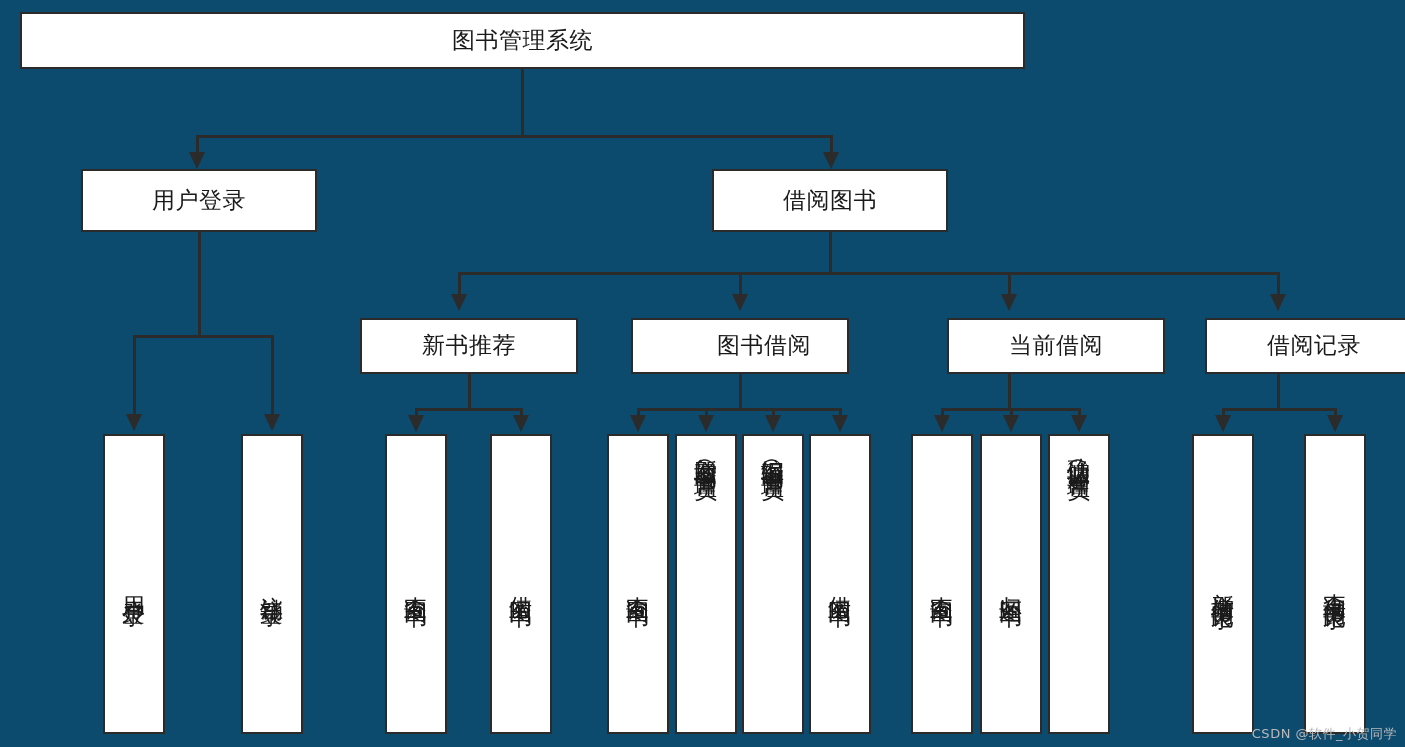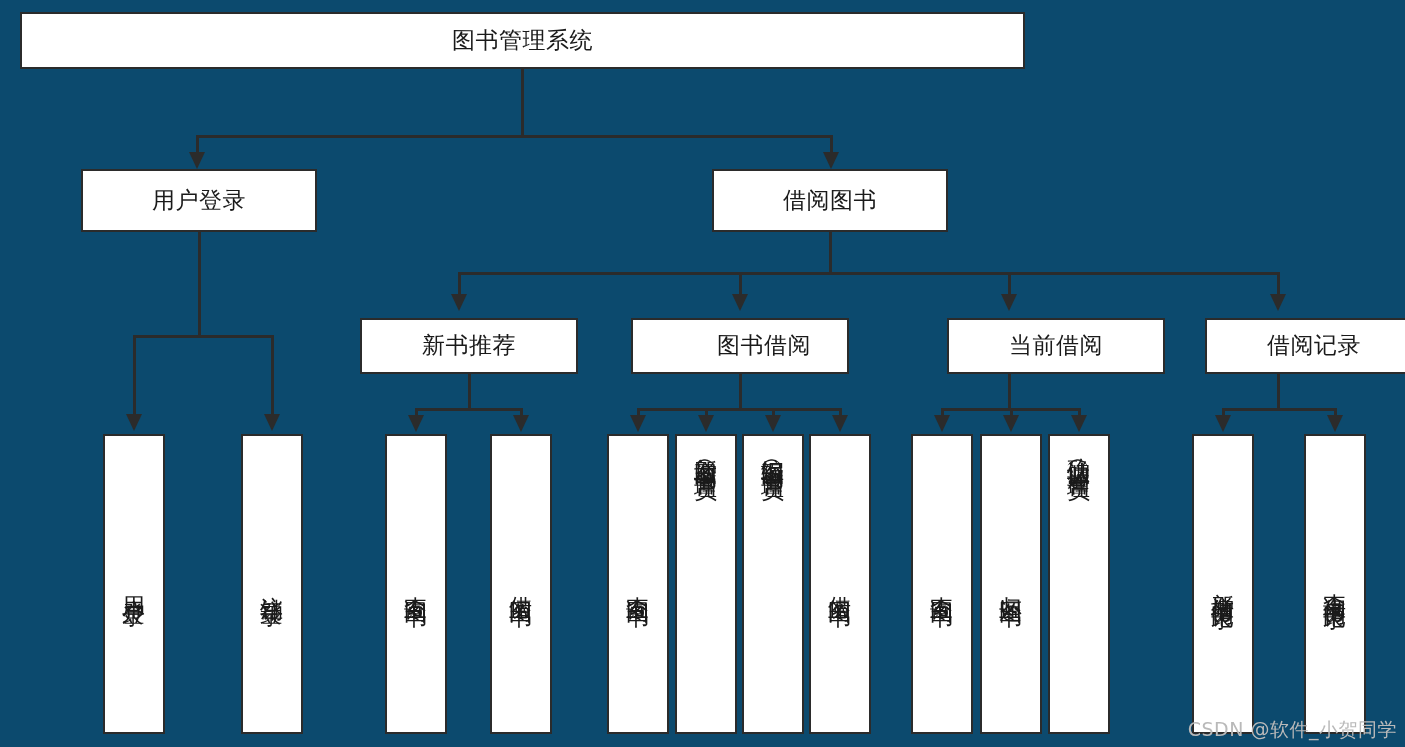--- a/index.html
+++ b/index.html
@@ -72,21 +72,21 @@
     border-left: 8px solid transparent;
     border-right: 8px solid transparent;
     border-top: 17px solid #2b2b2b;
   }
 
   
   #watermark {
     position: absolute;
     right: 8px;
     bottom: 4px;
-    font-size: 19px;
+    font-size: 13px;
     color: #b9b9b9;
     white-space: nowrap;
     letter-spacing: 0.5px;
     font-family: "DejaVu Sans", "Liberation Sans", sans-serif;
   }
 </style>
 </head>
 <body>
 
 <div id="canvas">

